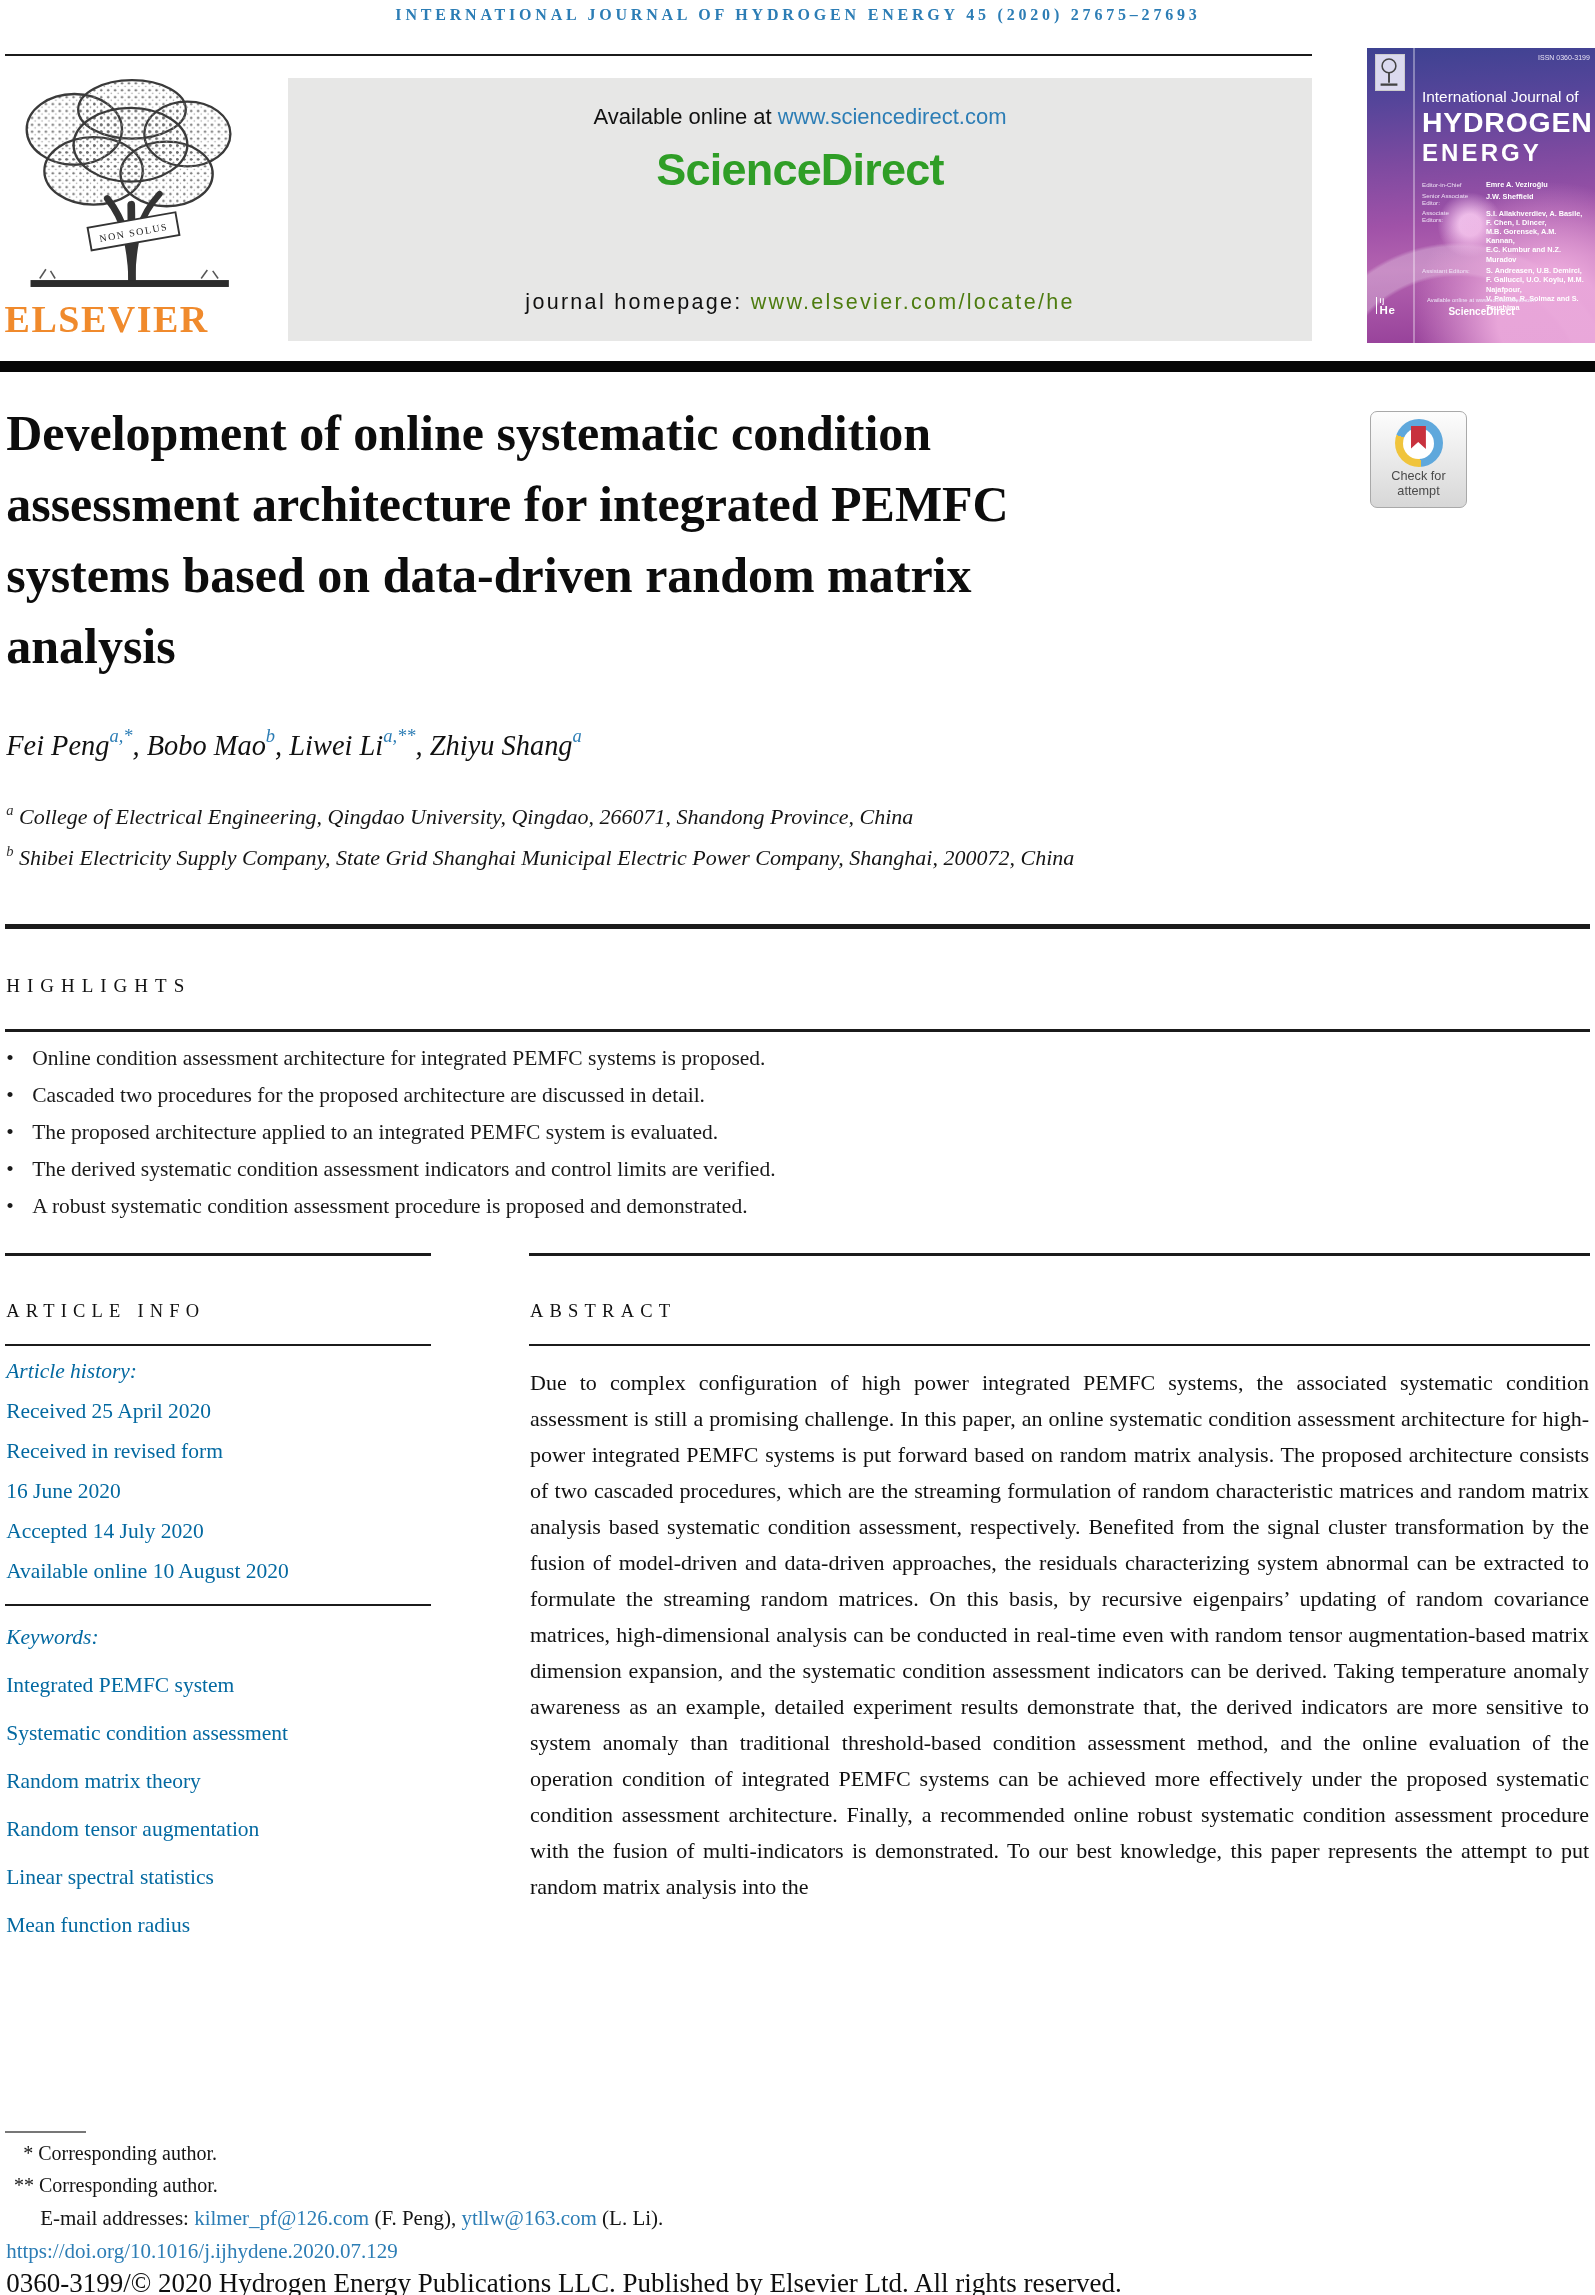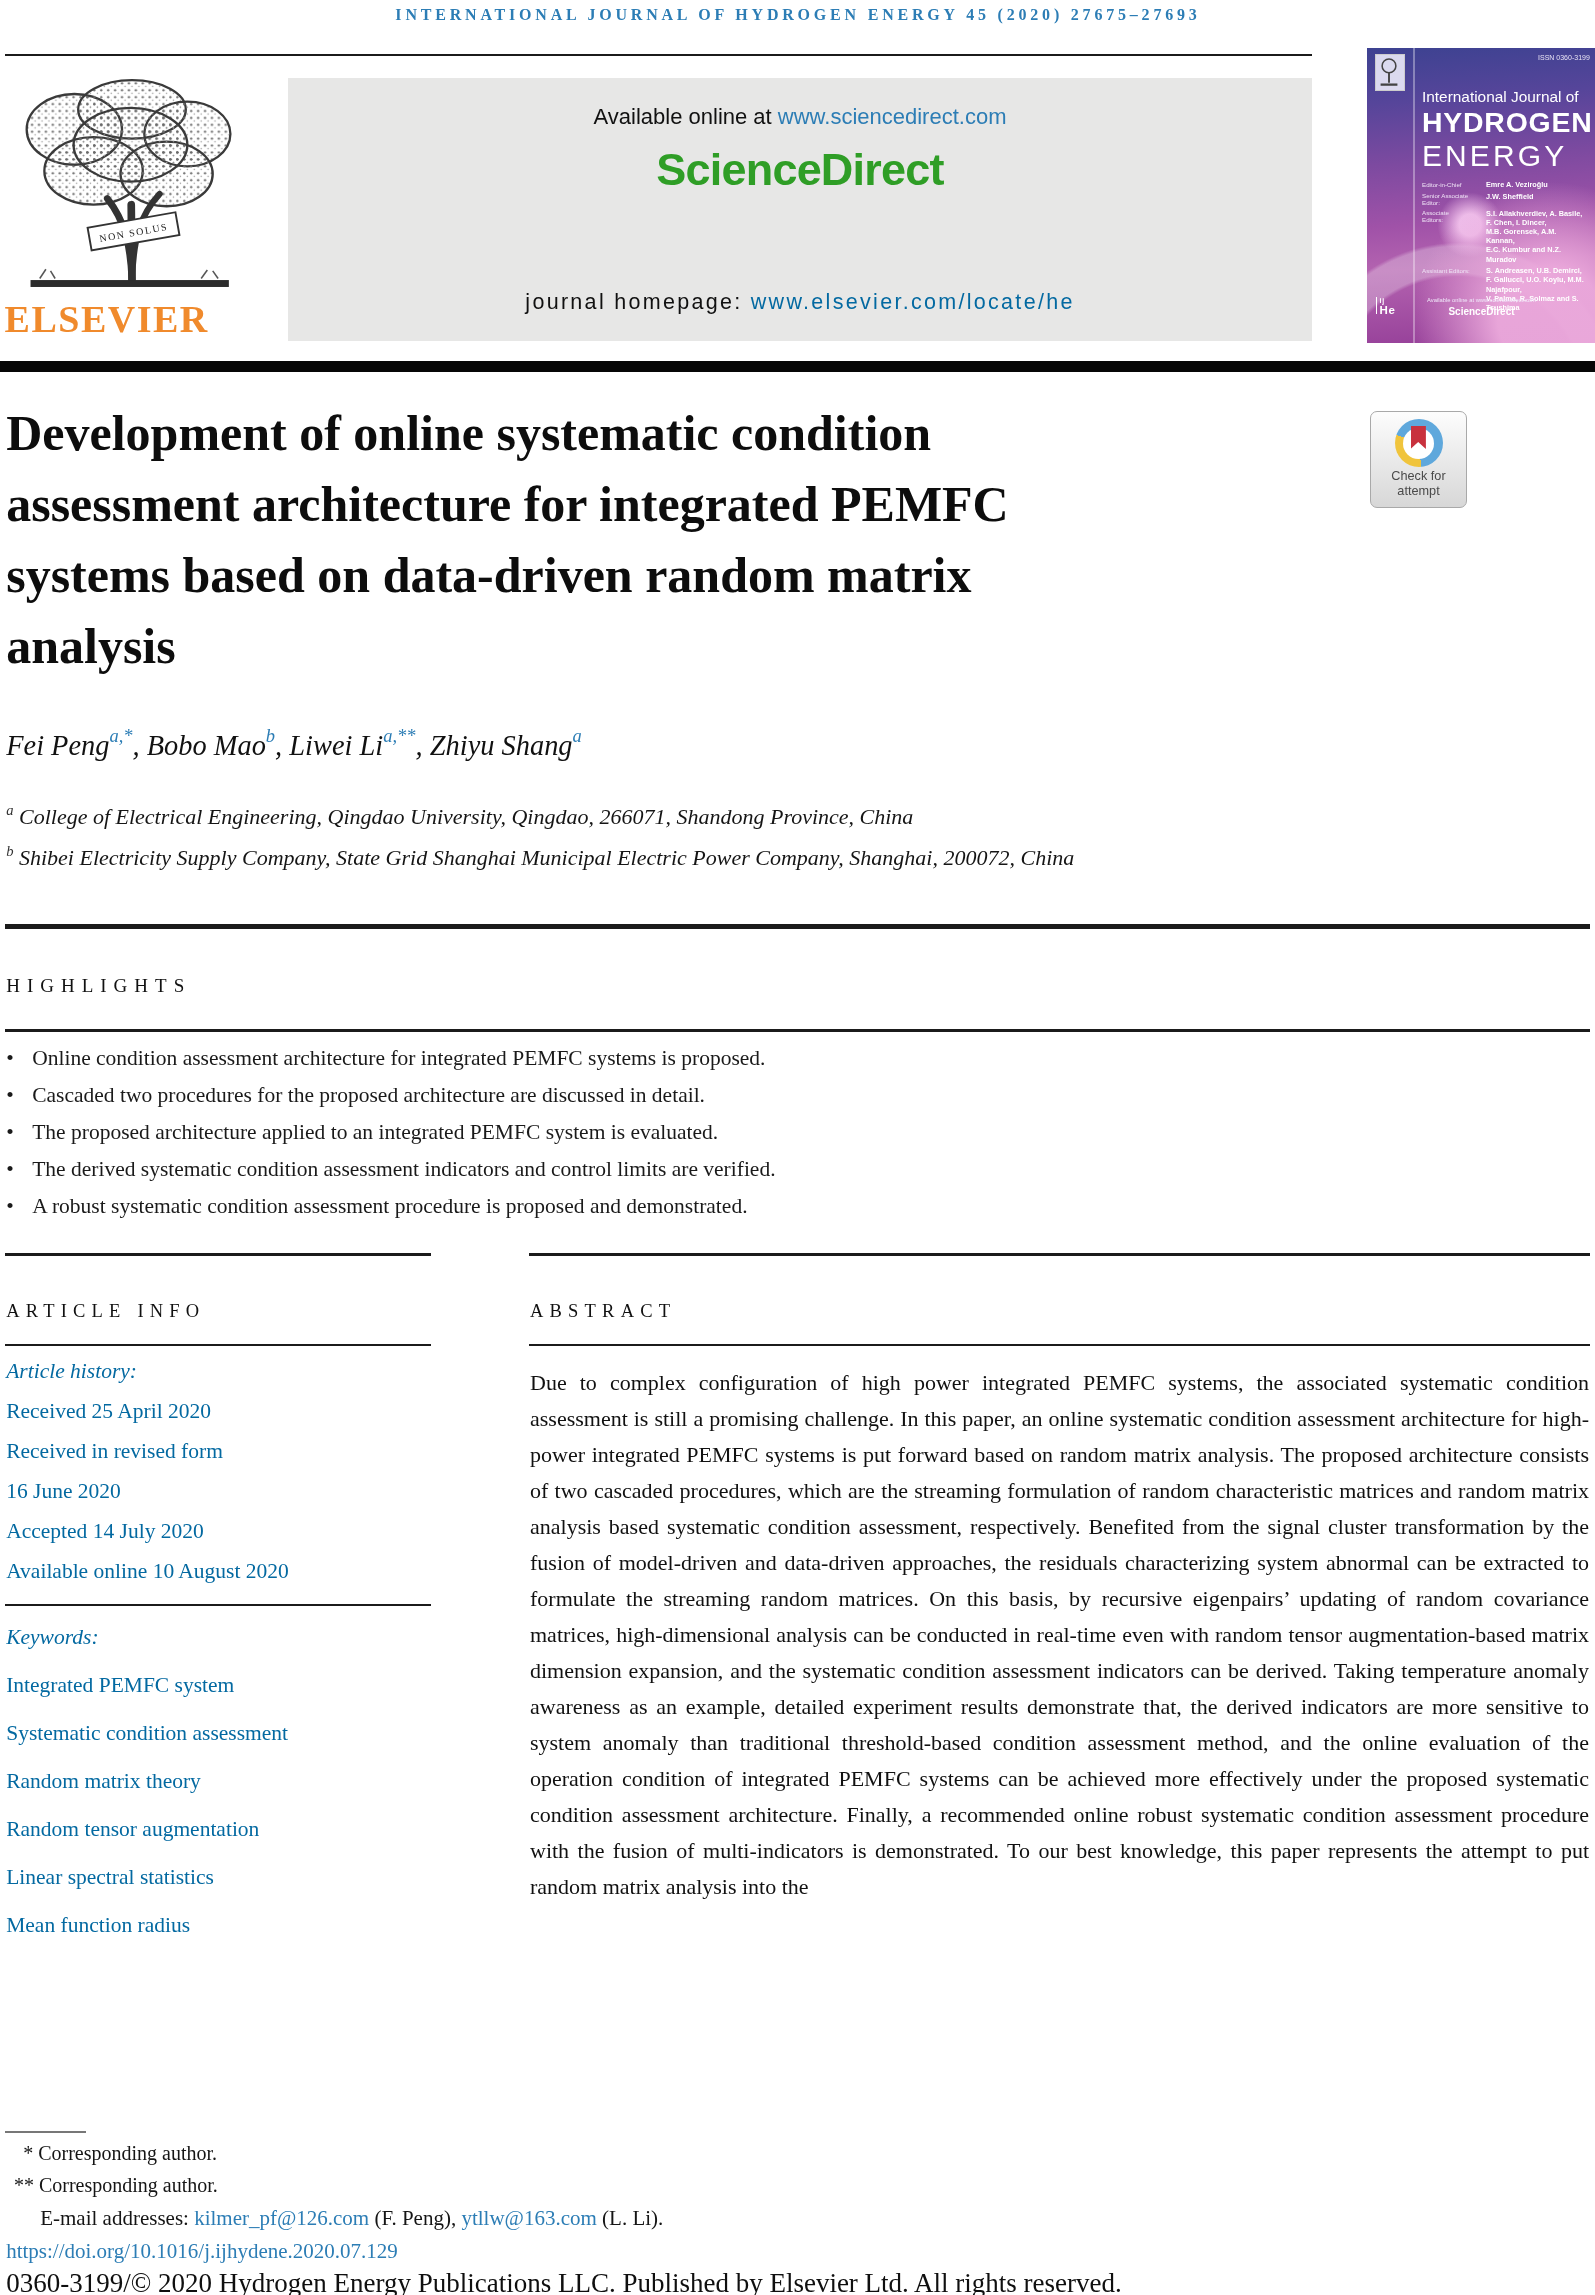--- a/index.html
+++ b/index.html
@@ -29,42 +29,42 @@
   
   .banner{top:78px; left:288px; width:1024px; height:263px; background:#e7e7e6;}
   .banner .line1{position:absolute; top:26px; width:100%; text-align:center; font-size:22px;
     font-family:"Liberation Sans",sans-serif; color:#111;}
   .banner .line1 a{color:var(--teal); text-decoration:none;}
   .sd-logo{position:absolute; top:66px; width:100%; text-align:center;
     font-family:"Liberation Sans",sans-serif; font-weight:bold; font-size:45px;
     color:var(--green); letter-spacing:-0.8px;}
   .banner .line3{position:absolute; bottom:26px; width:100%; text-align:center; font-size:21.5px;
     font-family:"Liberation Sans",sans-serif; letter-spacing:2.3px; color:#111;}
-  .banner .line3 a{color:#0369a1; text-decoration:none;}
+  .banner .line3 a{color:#4d7c0f; text-decoration:none;}
 
   
   .tree-wrap{top:74px; left:9.2px; width:246px; height:223px;}
   .elsevier-word{top:297px; left:4.6px; width:254px; font-size:38px; font-weight:bold;
     color:var(--orange); letter-spacing:1.5px;}
 
   
   .cover{top:48px; left:1367px; width:229px; height:295px; overflow:hidden;
     font-family:"Liberation Sans",sans-serif; color:#fff;
     background:
       radial-gradient(circle at 80% 92%, rgba(236,170,220,.95) 0 16%, rgba(236,170,220,0) 42%),
       radial-gradient(circle at 45% 60%, rgba(246,200,240,.9) 0 5%, rgba(246,200,240,0) 15%),
       radial-gradient(circle at 40% 120%, transparent 0 33%, rgba(255,255,255,.28) 34% 41%, transparent 42%),
       linear-gradient(176deg,#3d4291 0%,#56459a 18%,#7d4AA0 38%,#a052a8 58%,#b463b0 72%,#933d97 100%);}
   .cover .spine{position:absolute; left:46px; top:0; width:1.5px; height:100%; background:rgba(255,255,255,.35);}
   .cover .issn{position:absolute; top:6.2px; right:6.2px; font-size:7px; color:#e8e4f5;}
   .cover .mini-els{position:absolute; top:6.2px; left:7.7px; width:28px; height:35px;
     background:rgba(245,245,255,.85); border:0.8px solid #ccc;}
   .cover .series{position:absolute; top:40px; left:55px; font-size:15.4px; font-weight:400;}
   .cover .big1{position:absolute; top:58px; left:55px; font-size:28.4px; font-weight:bold; letter-spacing:0.8px;}
-  .cover .big2{position:absolute; top:91px; left:55px; font-size:30px; font-weight:normal; letter-spacing:3.1px;}
+  .cover .big2{position:absolute; top:91px; left:55px; font-size:24px; font-weight:bold; letter-spacing:3.1px;}
   .cover .editors{position:absolute; top:132px; left:55px; width:165px;}
   .cover .ed-row{display:flex; margin-bottom:2.3px;}
   .cover .ed-label{width:49px; flex:none; font-size:6.2px; color:#efe2f6; padding-top:0.8px;}
   .cover .ed-value{font-size:7.3px; font-weight:bold; white-space:pre-line; line-height:9.2px;padding-left:15px;}
   .cover .he-logo{position:absolute; left:9.2px; bottom:29px; font-weight:bold; line-height:8.5px;
     font-size:11.5px; letter-spacing:0.8px; border-left:1.5px solid #fff; padding-left:2.3px;}
   .cover .he-logo .top{font-size:7px; display:block;}
   .cover .cov-avail{position:absolute; bottom:40px; left:0; width:100%; text-align:center; font-size:5.8px; color:#f0e8fa;}
   .cover .cov-sd{position:absolute; bottom:26px; left:0; width:100%; text-align:center; font-size:10px; font-weight:bold;}
 

